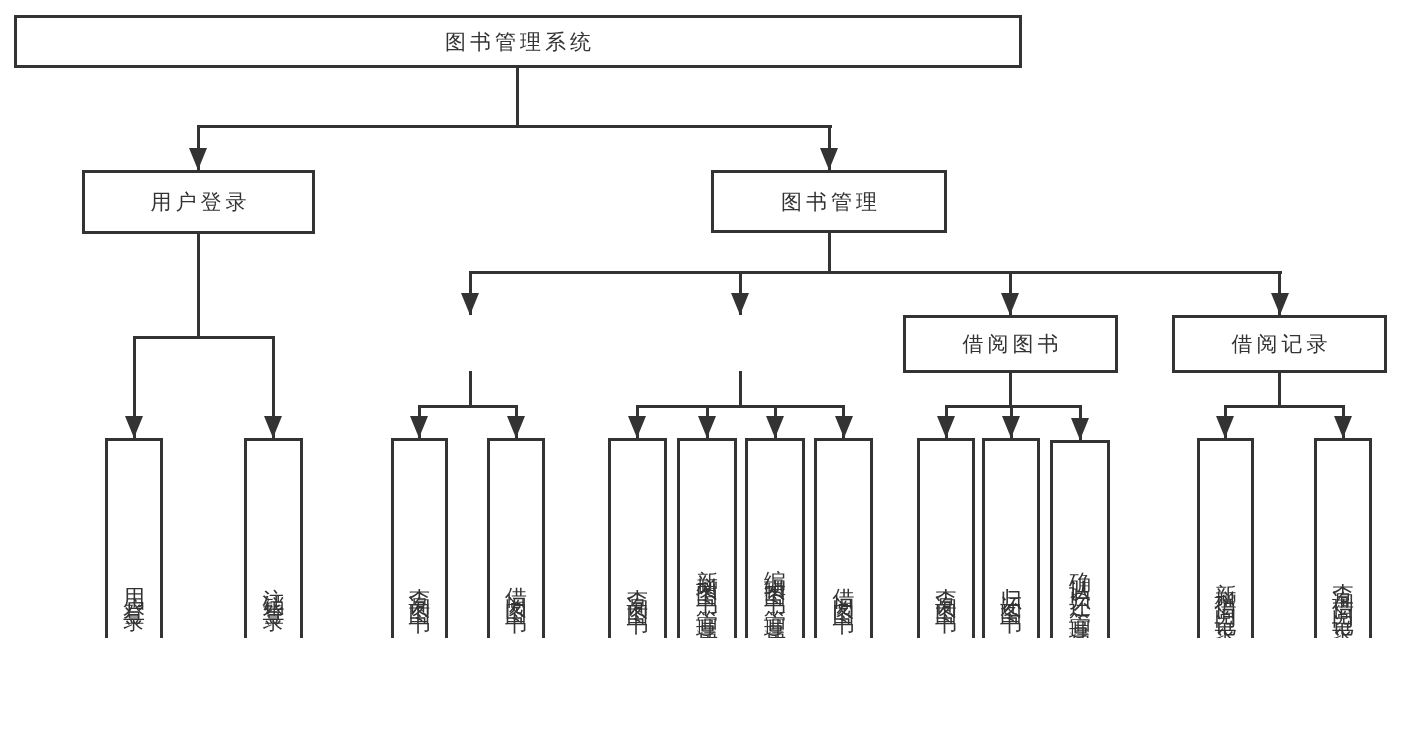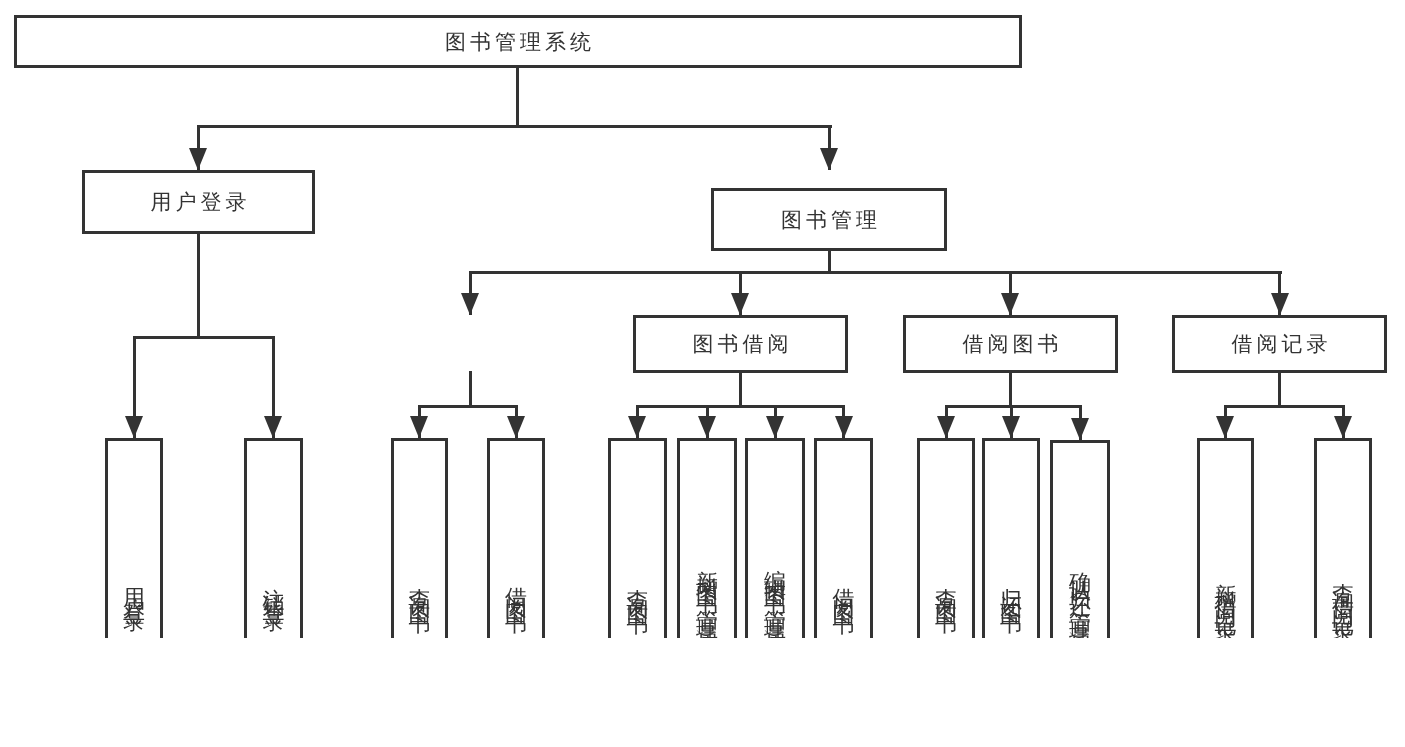--- a/index.html
+++ b/index.html
@@ -89,23 +89,22 @@
   <div class="arrow" style="left:835px;top:416px"></div>
   <div class="arrow" style="left:937px;top:416px"></div>
   <div class="arrow" style="left:1002px;top:416px"></div>
   <div class="arrow" style="left:1071px;top:418px"></div>
   <div class="arrow" style="left:1216px;top:416px"></div>
   <div class="arrow" style="left:1334px;top:416px"></div>
 
   <div class="box hbox" style="left:14px;top:15px;width:1008px;height:53px">图书管理系统</div>
 
   <div class="box hbox" style="left:82px;top:170px;width:233px;height:64px">用户登录</div>
-  <div class="box hbox" style="left:711px;top:188px;width:236px;height:63px">图书管理</div>
+  <div class="box hbox" style="left:711px;top:170px;width:236px;height:63px">图书管理</div>
 
-  <div class="box hbox" style="left:633px;top:315px;width:215px;height:58px">图书借阅</div>
   <div class="box hbox" style="left:903px;top:315px;width:215px;height:58px">借阅图书</div>
   <div class="box hbox" style="left:1172px;top:315px;width:215px;height:58px">借阅记录</div>
 
   <div class="box vbox" style="left:105px;top:438px;width:58px;height:295px">
     <span class="vtext">用户登录</span>
   </div>
   <div class="box vbox" style="left:244px;top:438px;width:59px;height:295px">
     <span class="vtext">注销登录</span>
   </div>
 

